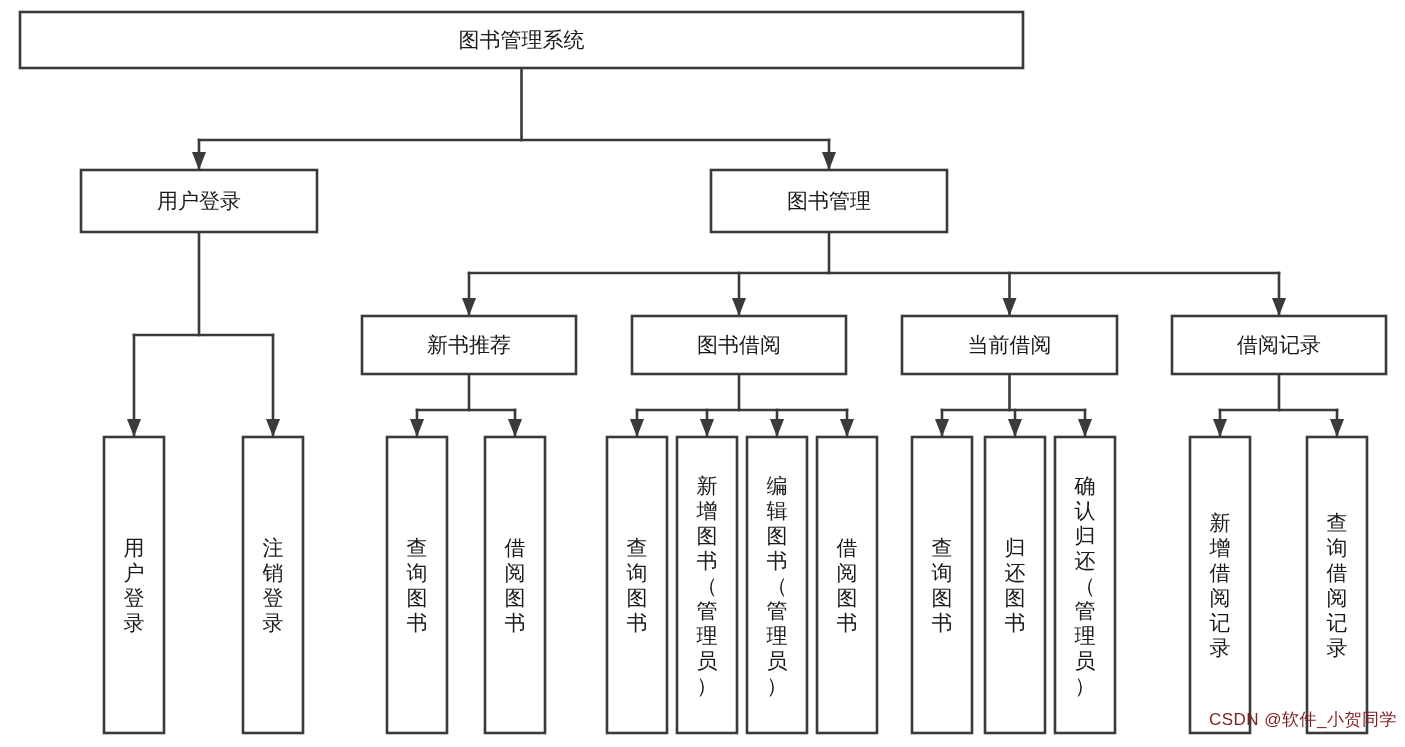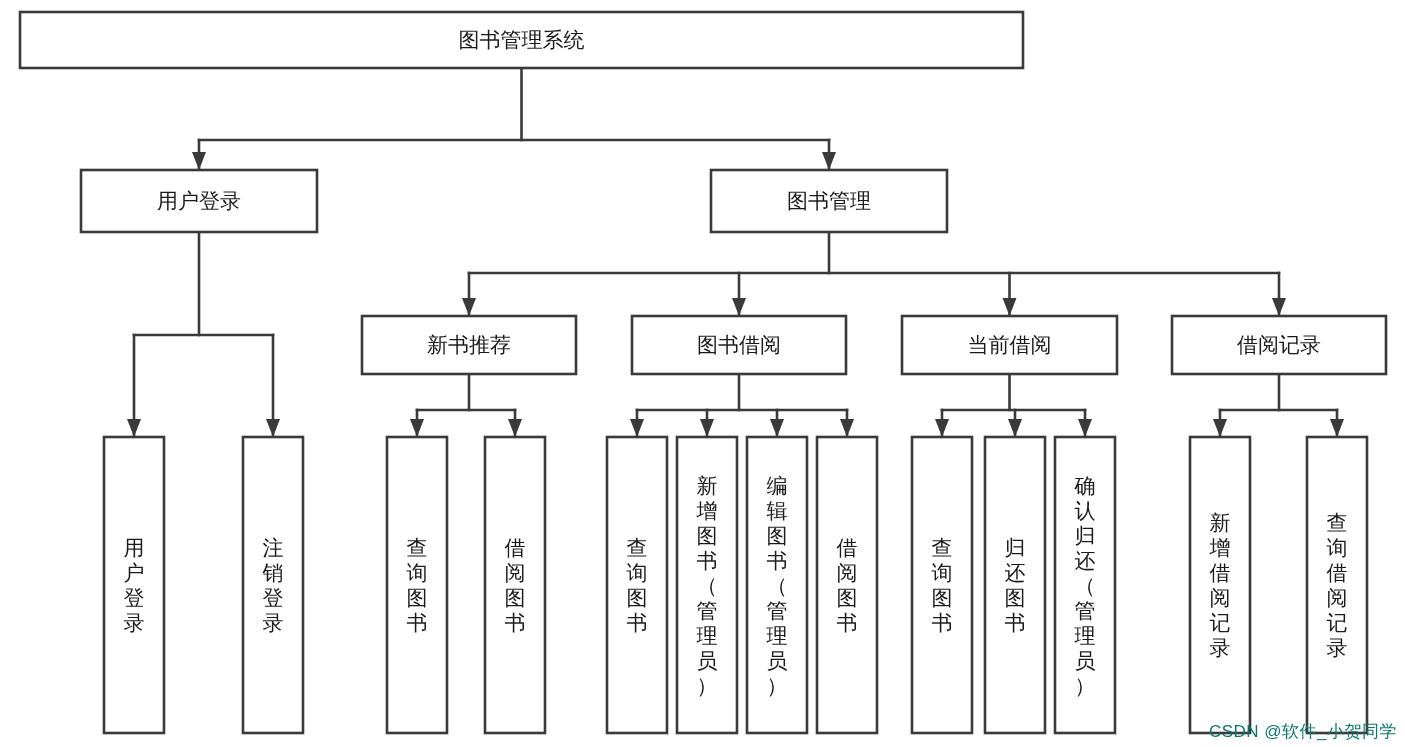--- a/index.html
+++ b/index.html
@@ -49,24 +49,24 @@
   }
   .node-label-v {
     font-family: "Liberation Sans", "DejaVu Sans", sans-serif;
     font-size: 21px;
     fill: #1a1a1a;
     text-anchor: middle;
   }
   .watermark {
     position: absolute;
     right: 8px;
-    bottom: 4px;
+    bottom: 16px;
     font-family: "Liberation Sans", "DejaVu Sans", sans-serif;
     font-size: 17px;
-    color: #0f766e;
+    color: #7f1d1d;
     white-space: nowrap;
     letter-spacing: 0.5px;
   }
 </style>
 </head>
 <body>
 
 <div id="diagram-root">
   <svg class="flow" viewBox="0 0 1405 747" xmlns="http://www.w3.org/2000/svg">
     <g id="edge-layer">

